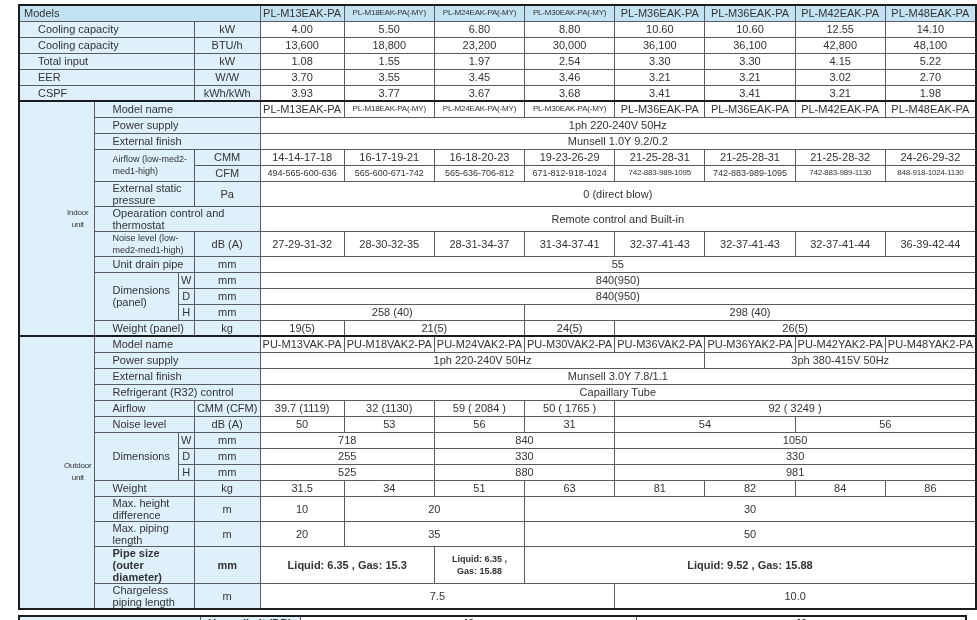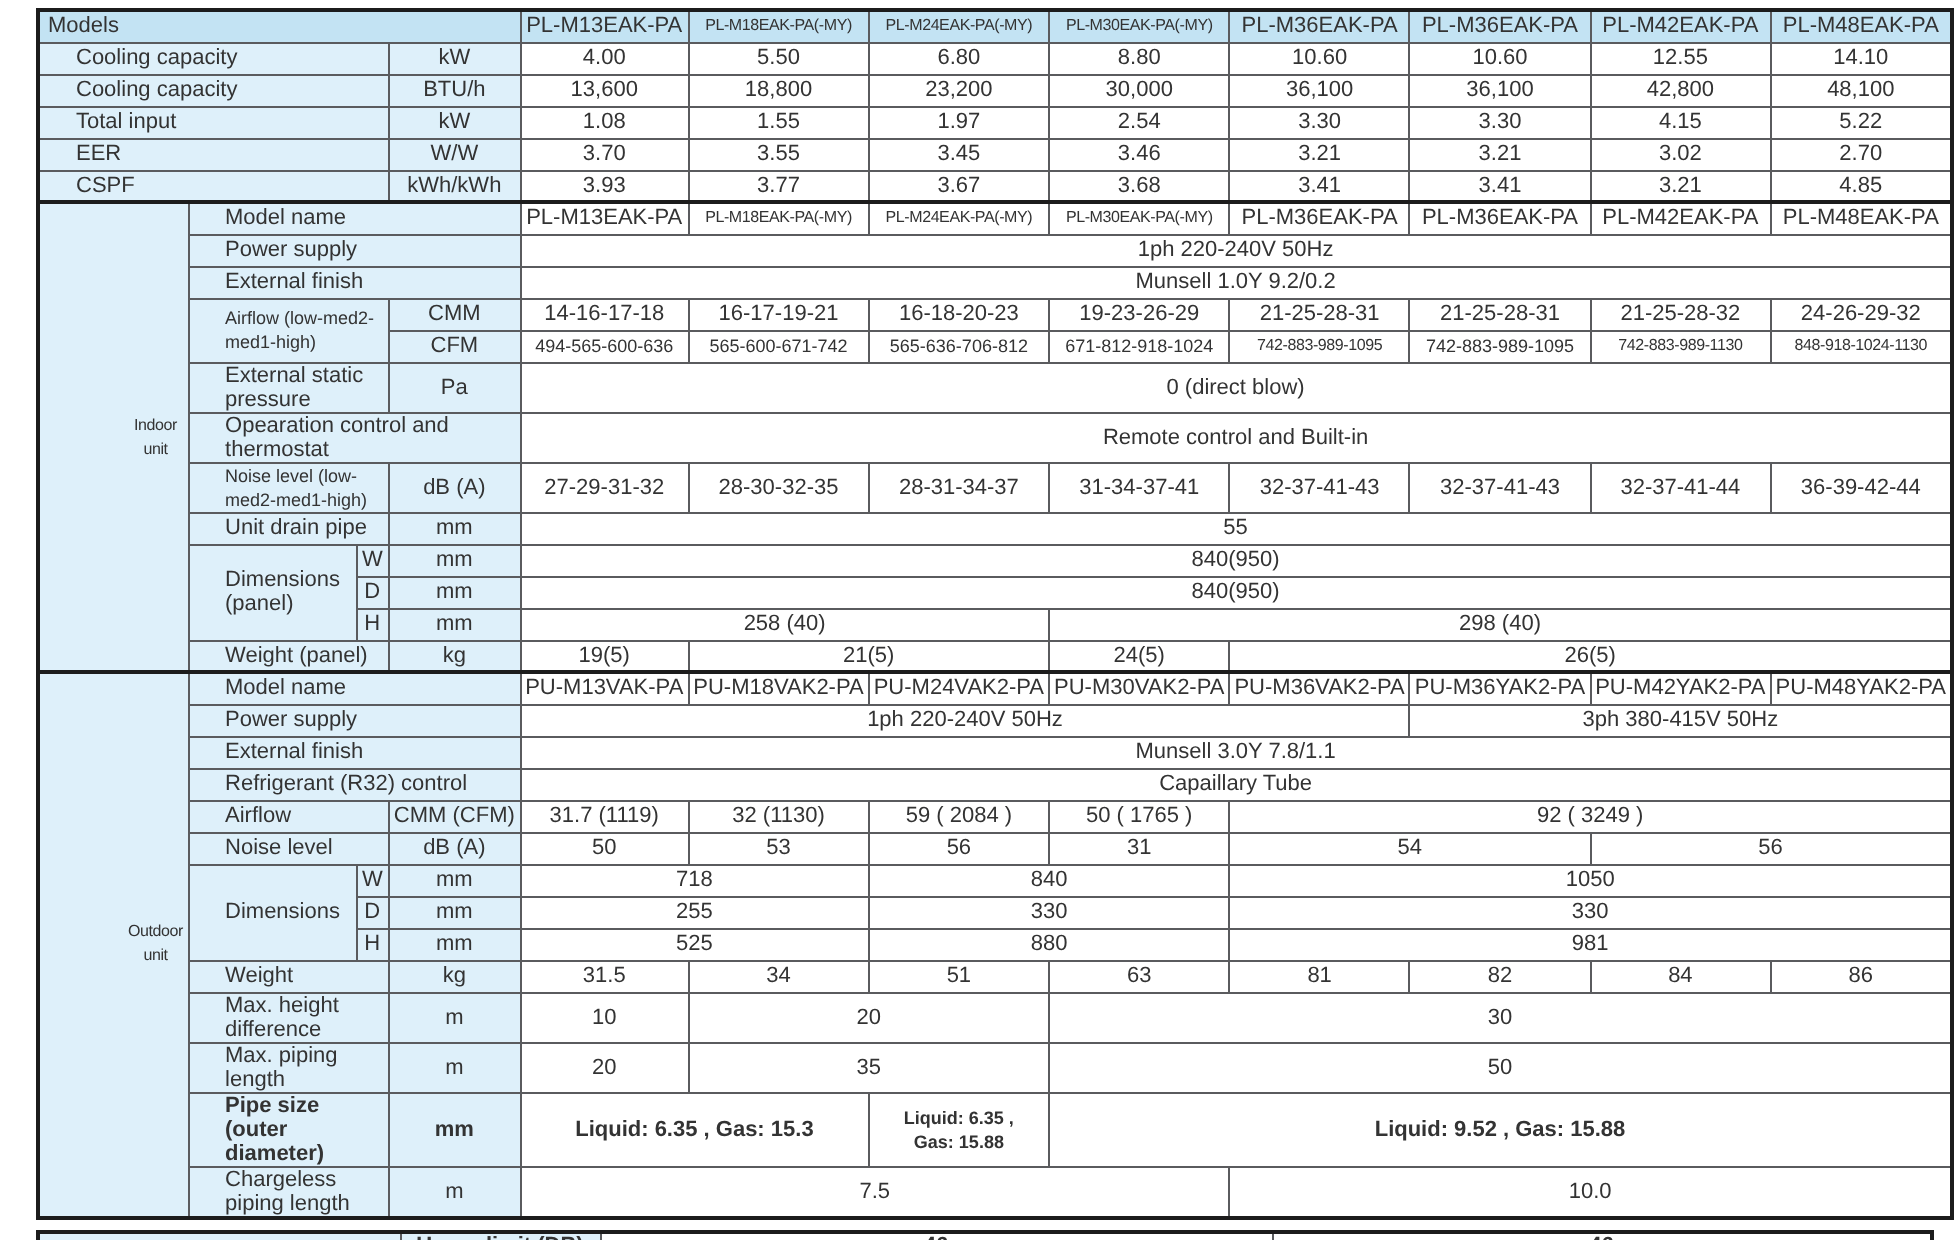--- a/index.html
+++ b/index.html
@@ -128,21 +128,21 @@
         <tr>
           <td colspan="3" class="c-l">CSPF</td>
           <td class="c-u">kWh/kWh</td>
           <td class="c-v">3.93</td>
           <td class="c-v">3.77</td>
           <td class="c-v">3.67</td>
           <td class="c-v">3.68</td>
           <td class="c-v">3.41</td>
           <td class="c-v">3.41</td>
           <td class="c-v">3.21</td>
-          <td class="c-v">4.85</td>
+          <td class="c-v">1.98</td>
         </tr>
         <tr>
           <td rowspan="13" class="c-s fz8">Indoor unit</td>
           <td colspan="3" class="c-l">Model name</td>
           <td class="c-v">PL-M13EAK-PA</td>
           <td class="c-v fz8">PL-M18EAK-PA(-MY)</td>
           <td class="c-v fz8">PL-M24EAK-PA(-MY)</td>
           <td class="c-v fz8">PL-M30EAK-PA(-MY)</td>
           <td class="c-v">PL-M36EAK-PA</td>
           <td class="c-v">PL-M36EAK-PA</td>
@@ -153,21 +153,21 @@
           <td colspan="3" class="c-l">Power supply</td>
           <td colspan="8" class="c-v">1ph 220-240V 50Hz</td>
         </tr>
         <tr>
           <td colspan="3" class="c-l">External finish</td>
           <td colspan="8" class="c-v">Munsell 1.0Y 9.2/0.2</td>
         </tr>
         <tr>
           <td colspan="2" rowspan="2" class="c-l fz9">Airflow  (low-med2-med1-high)</td>
           <td class="c-u">CMM</td>
-          <td class="c-v">14-16-17-18</td>
+          <td class="c-v">14-14-17-18</td>
           <td class="c-v">16-17-19-21</td>
           <td class="c-v">16-18-20-23</td>
           <td class="c-v">19-23-26-29</td>
           <td class="c-v">21-25-28-31</td>
           <td class="c-v">21-25-28-31</td>
           <td class="c-v">21-25-28-32</td>
           <td class="c-v">24-26-29-32</td>
         </tr>
         <tr>
           <td class="c-u">CFM</td>
@@ -252,21 +252,21 @@
           <td colspan="3" class="c-l">External finish</td>
           <td colspan="8" class="c-v">Munsell 3.0Y 7.8/1.1</td>
         </tr>
         <tr>
           <td colspan="3" class="c-l">Refrigerant (R32) control</td>
           <td colspan="8" class="c-v">Capaillary Tube</td>
         </tr>
         <tr>
           <td colspan="2" class="c-l">Airflow</td>
           <td class="c-u">CMM (CFM)</td>
-          <td class="c-v">31.7 (1119)</td>
+          <td class="c-v">39.7 (1119)</td>
           <td class="c-v">32 (1130)</td>
           <td class="c-v">59 ( 2084 )</td>
           <td class="c-v">50 ( 1765 )</td>
           <td colspan="4" class="c-v">92 ( 3249 )</td>
         </tr>
         <tr>
           <td colspan="2" class="c-l">Noise level</td>
           <td class="c-u">dB (A)</td>
           <td class="c-v">50</td>
           <td class="c-v">53</td>

